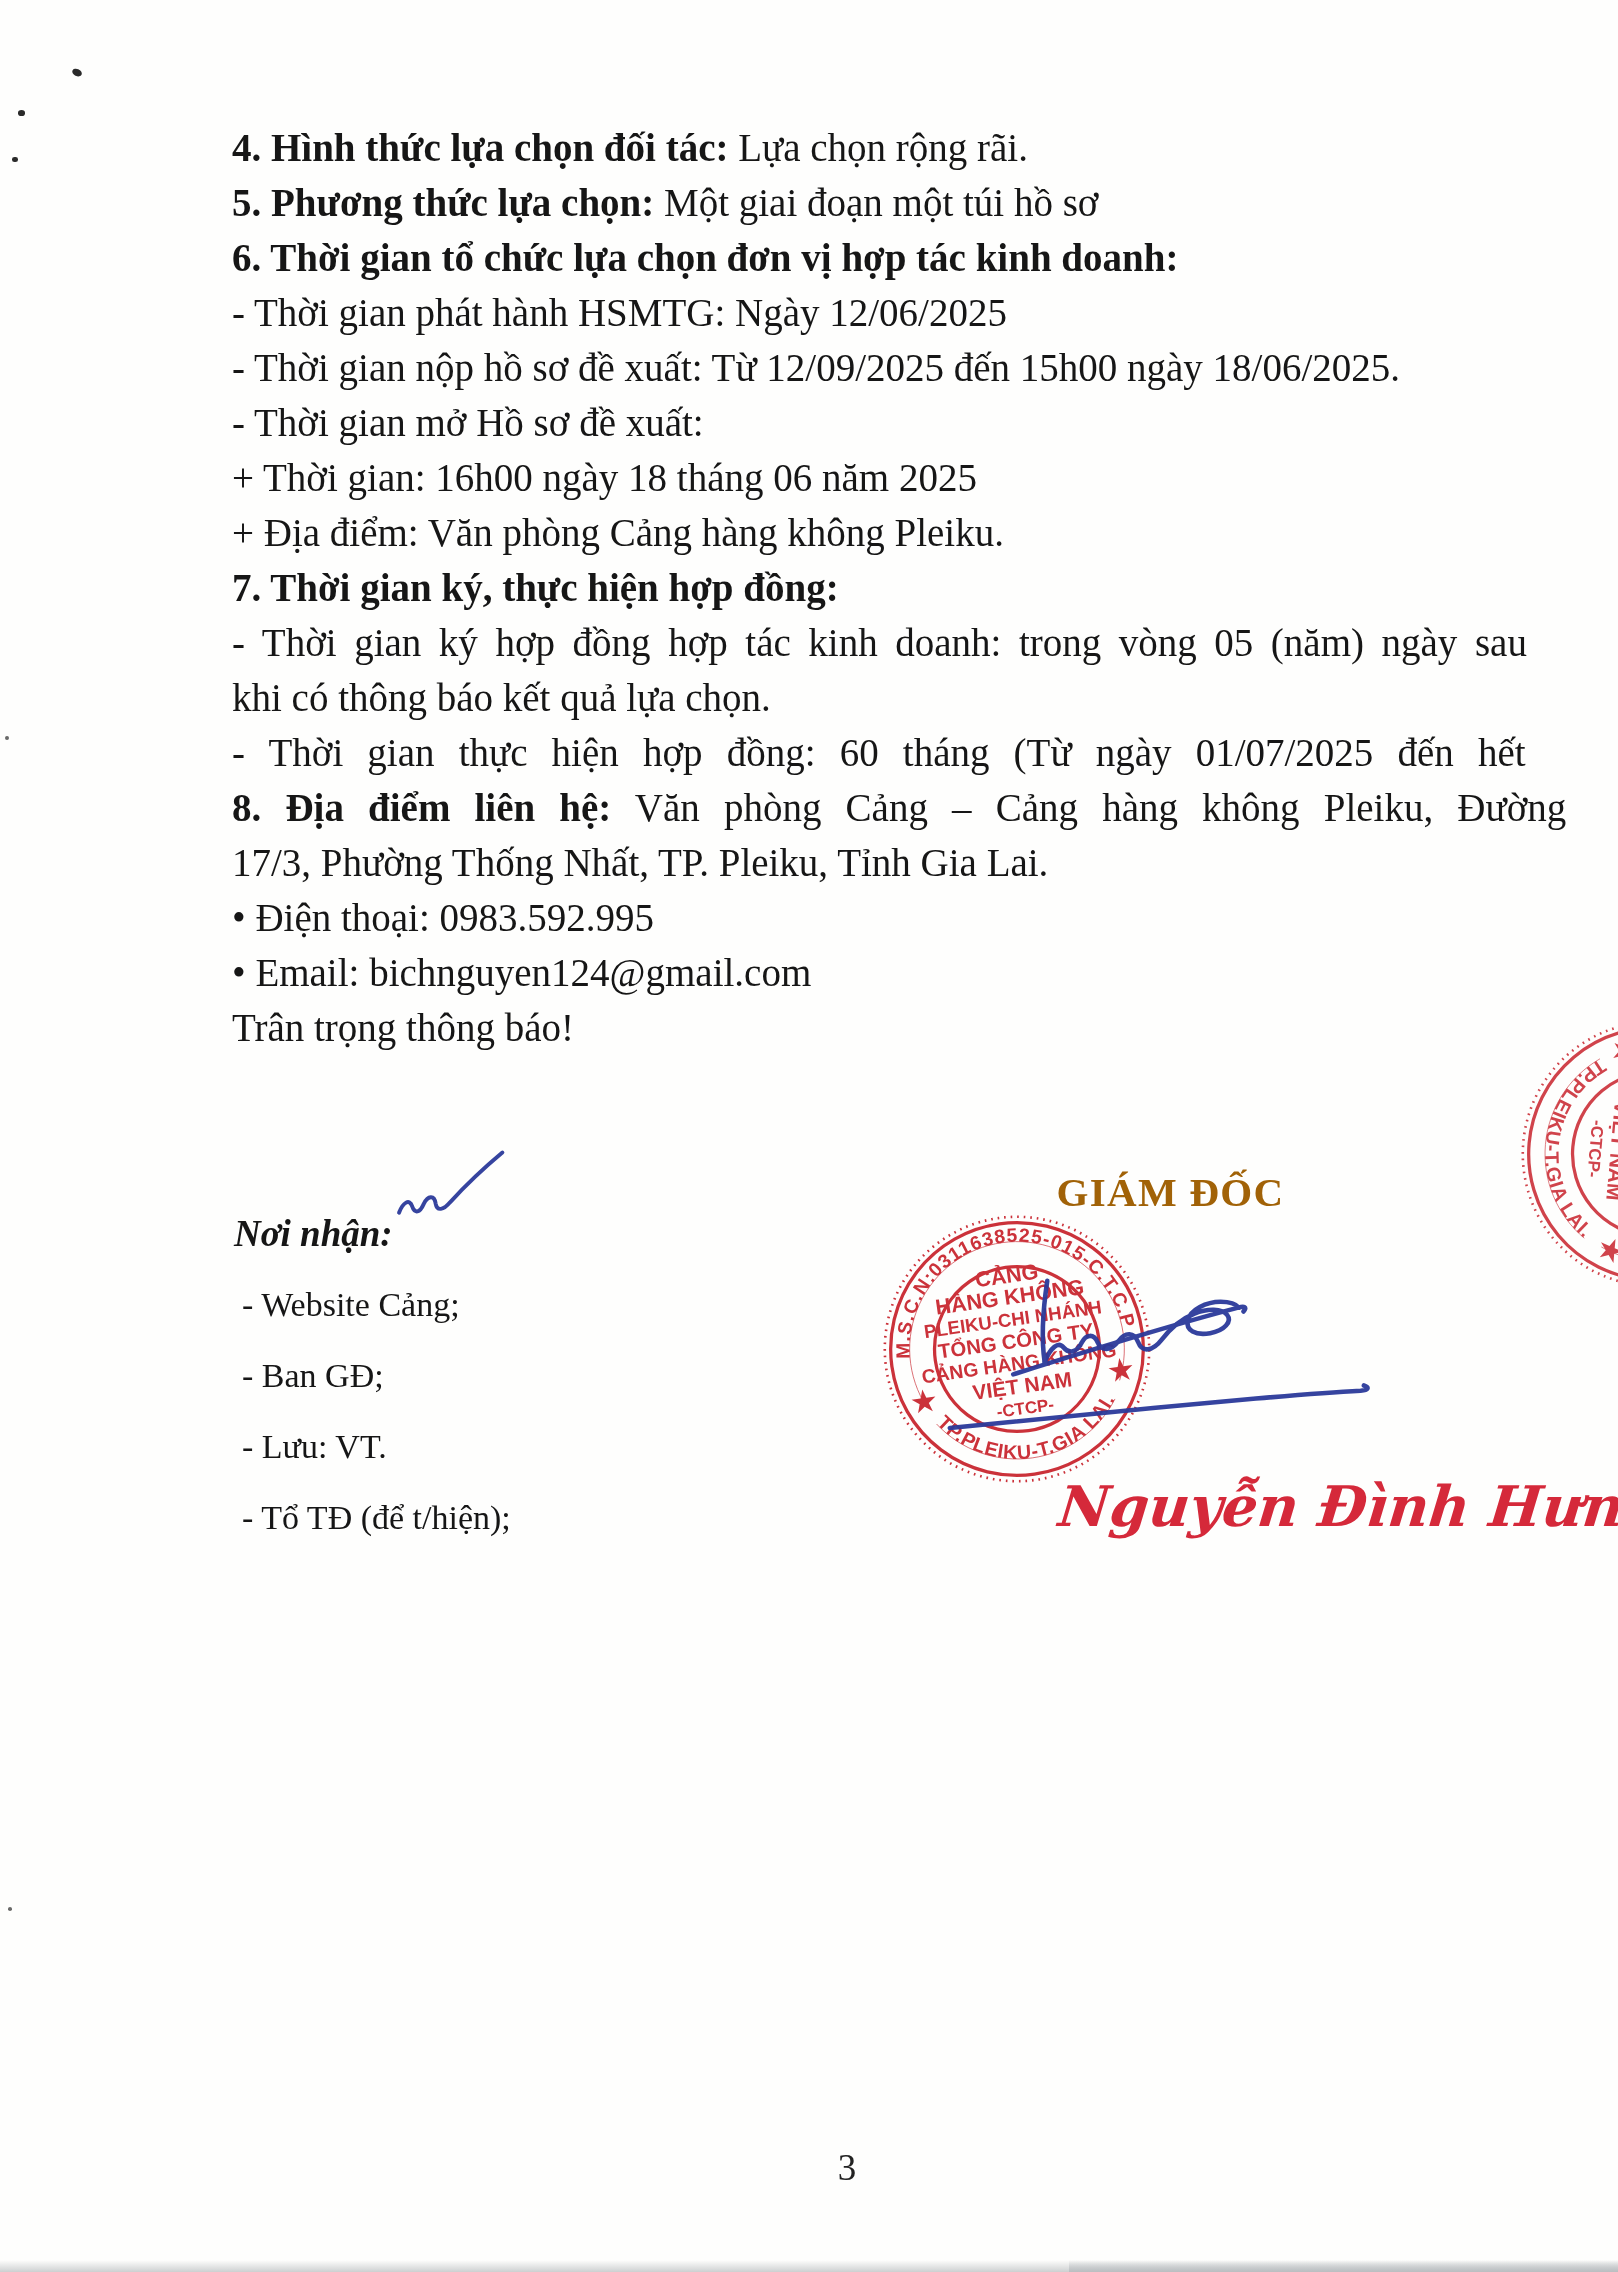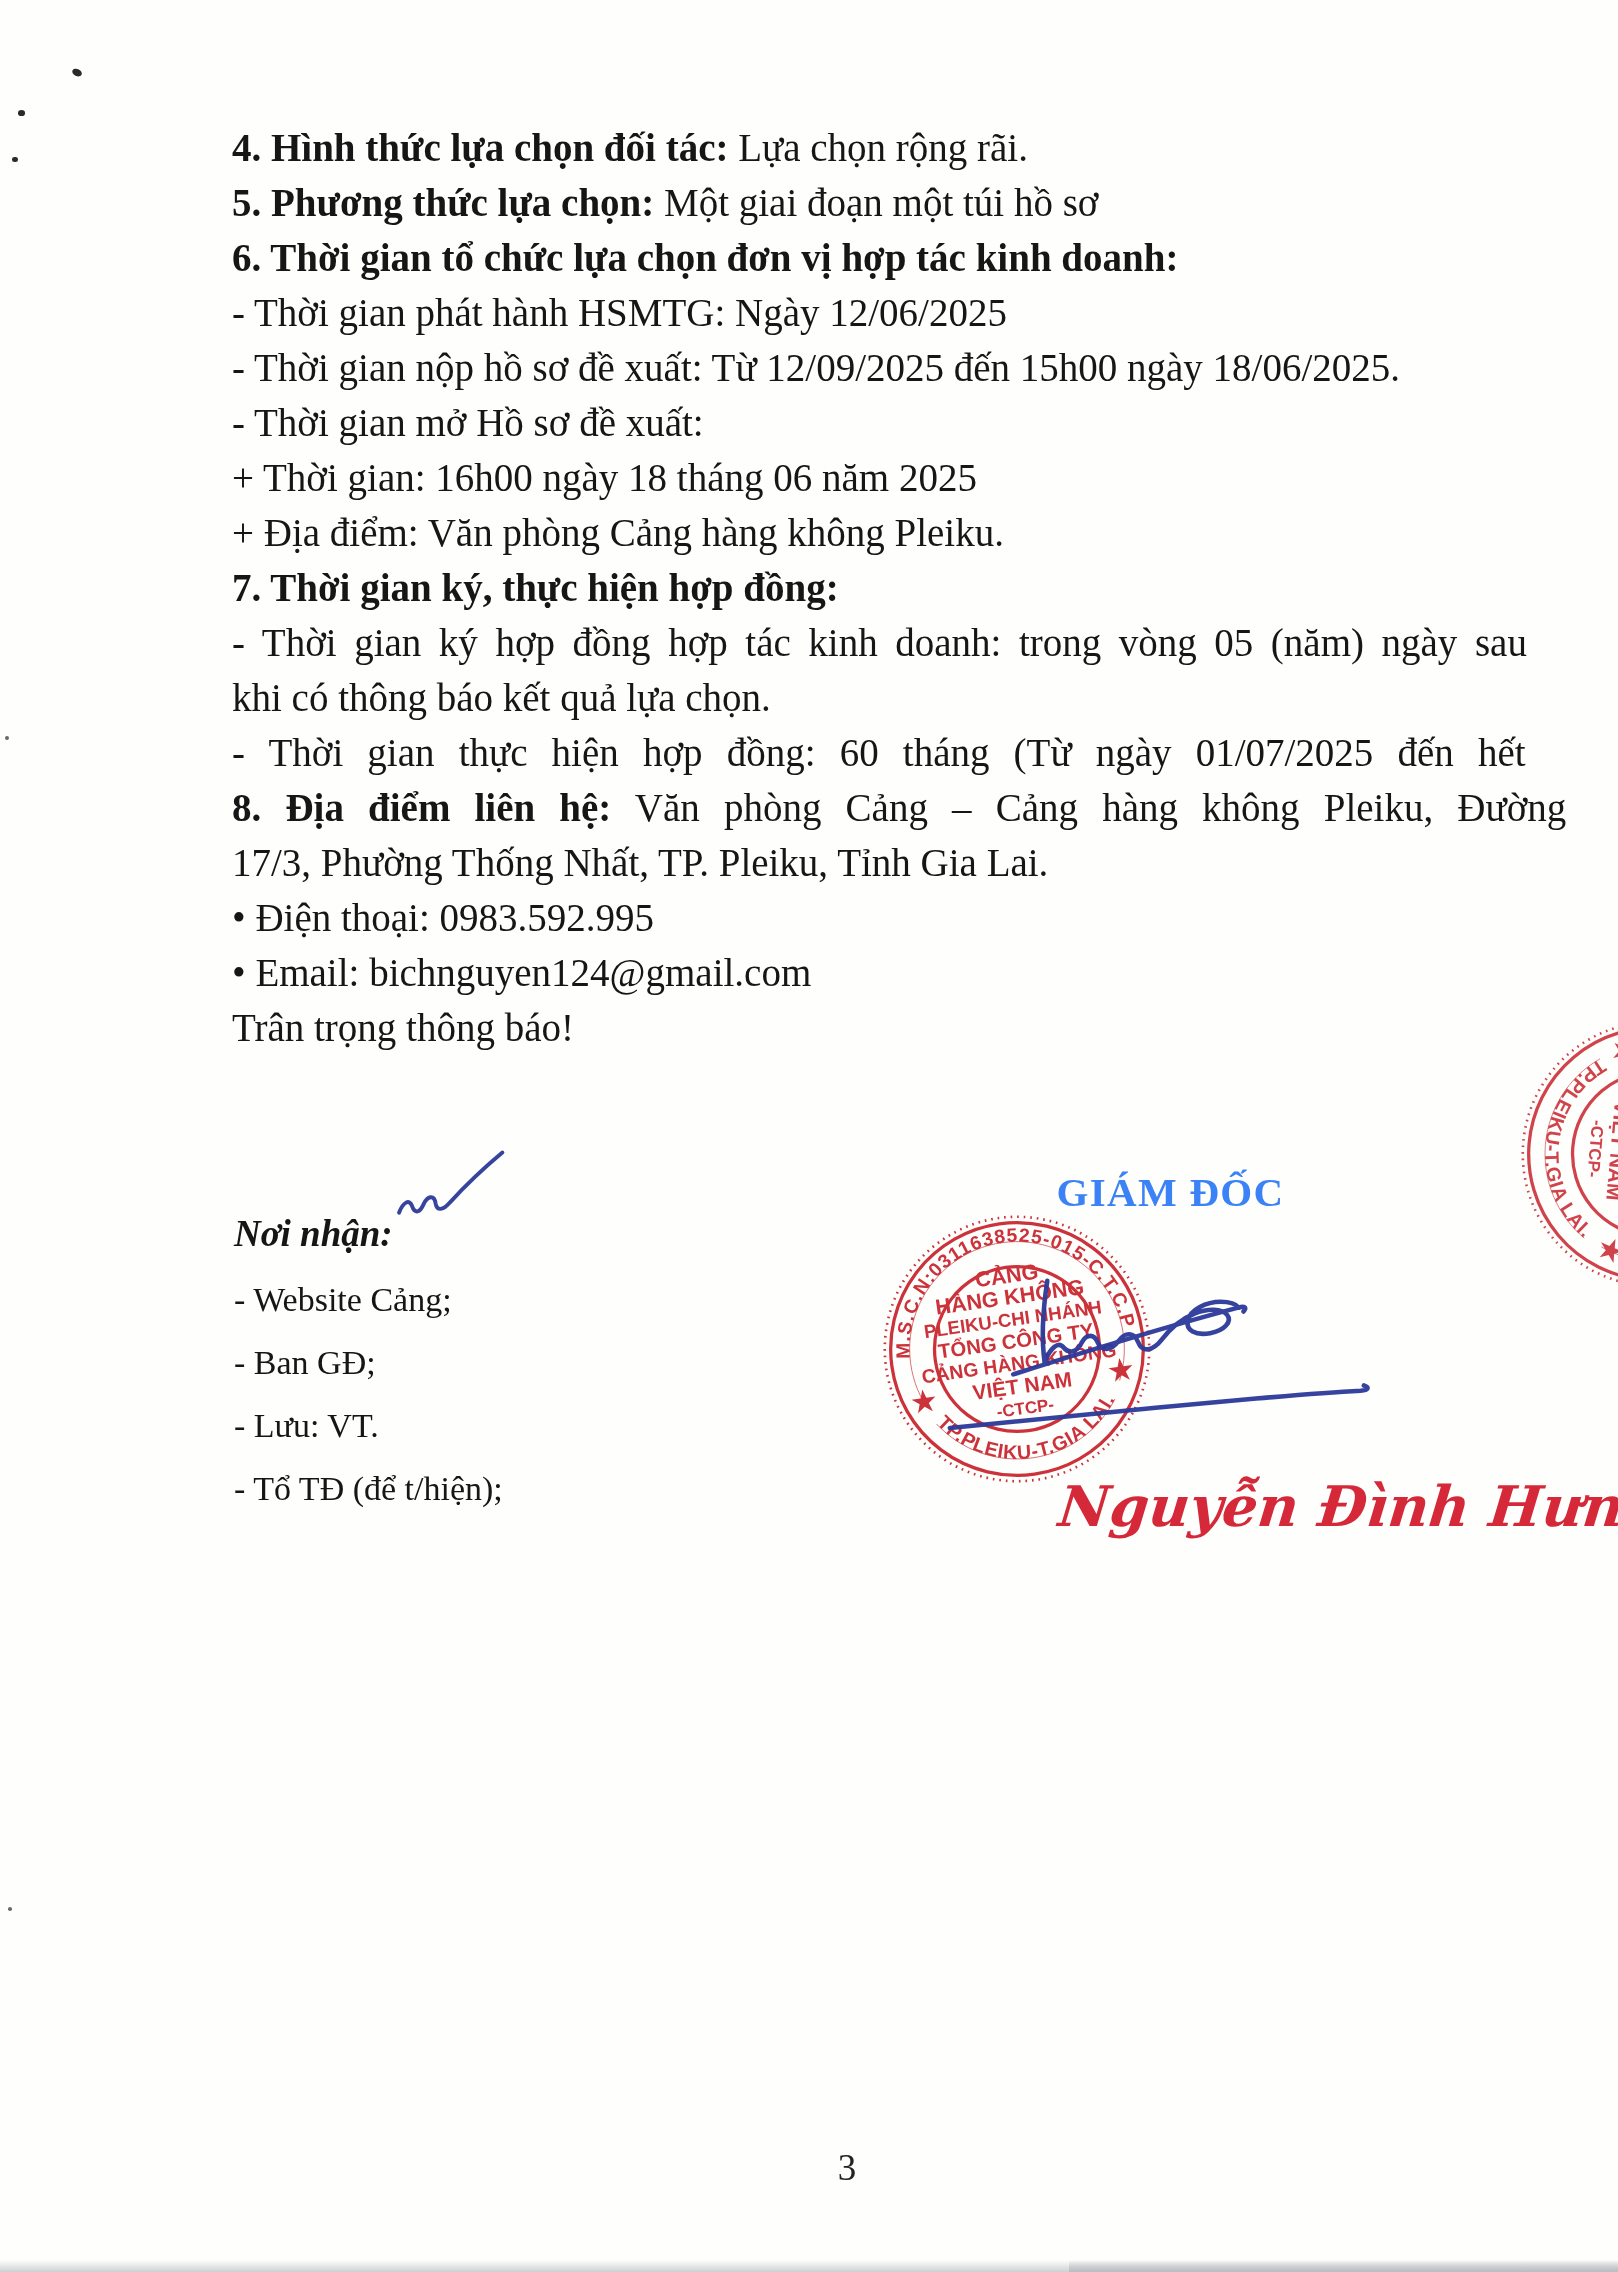--- a/index.html
+++ b/index.html
@@ -23,25 +23,25 @@
   .js1{word-spacing:7.8px;}
   .js2{word-spacing:14.4px;}
   
   .recipients{
     position:absolute;left:234px;top:1202px;
     font-size:34px;line-height:63px;white-space:nowrap;font-family:Liberation Serif, serif;
   }
   .recipients .rc-label{
     font-size:37px;font-weight:bold;font-style:italic;margin:0 0 2.6px 0;
   }
-  .recipients p{margin:0;}
+  .recipients p{margin:8px;}
   
   .director-title{
     position:absolute;left:1033px;top:1168px;width:275px;text-align:center;
-    font-size:41px;font-weight:bold;letter-spacing:1.3px;color:#3b82f6;
+    font-size:41px;font-weight:bold;letter-spacing:1.3px;color:#a16207;
     white-space:nowrap;
   }
   .signer-name{
     position:absolute;left:1059px;top:1473px;width:392px;text-align:center;
     font-family:"DejaVu Serif","Liberation Serif",serif;
     font-style:italic;font-weight:bold;
     font-size:56px;color:#d5293a;white-space:nowrap;
     transform:skewX(-6deg);
   }
   .pageno{

